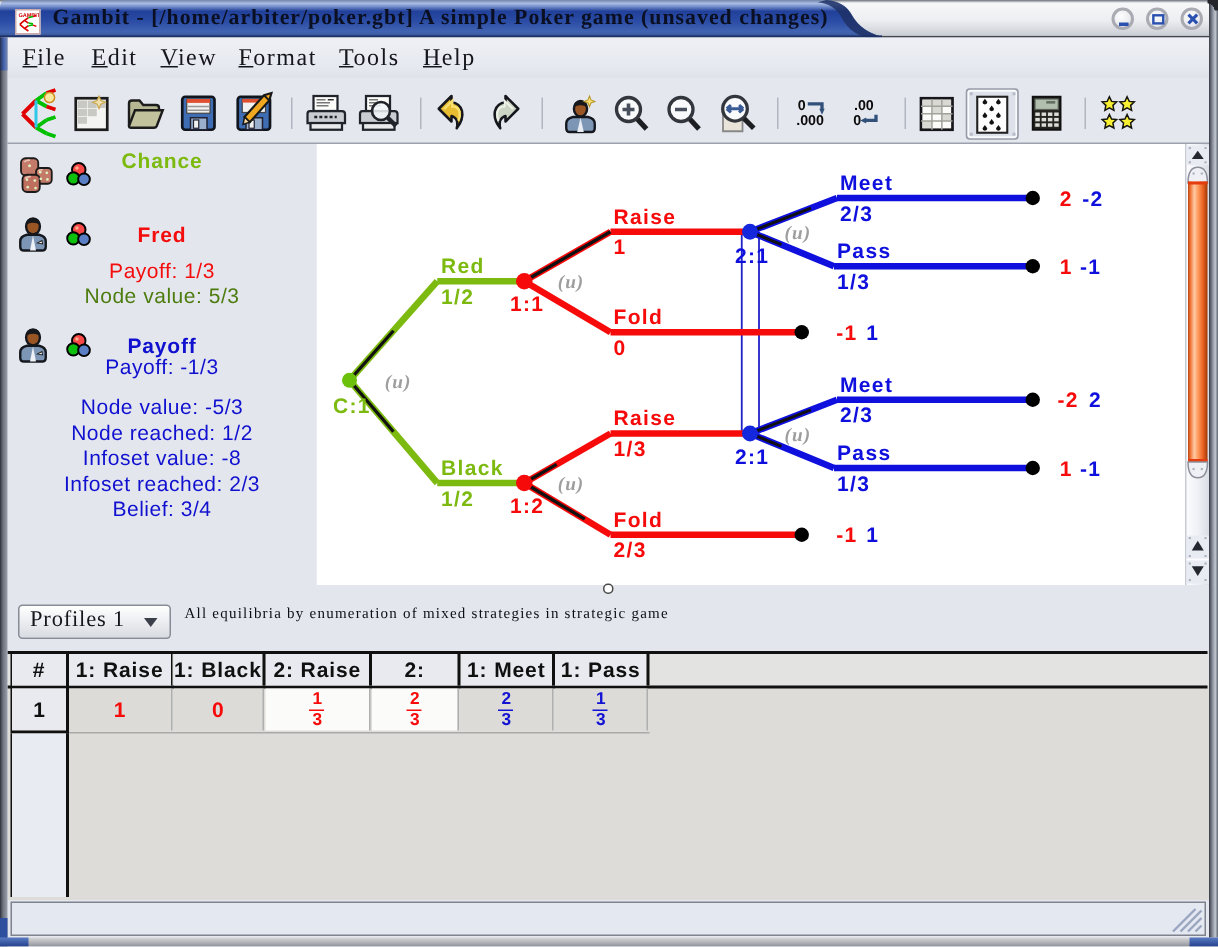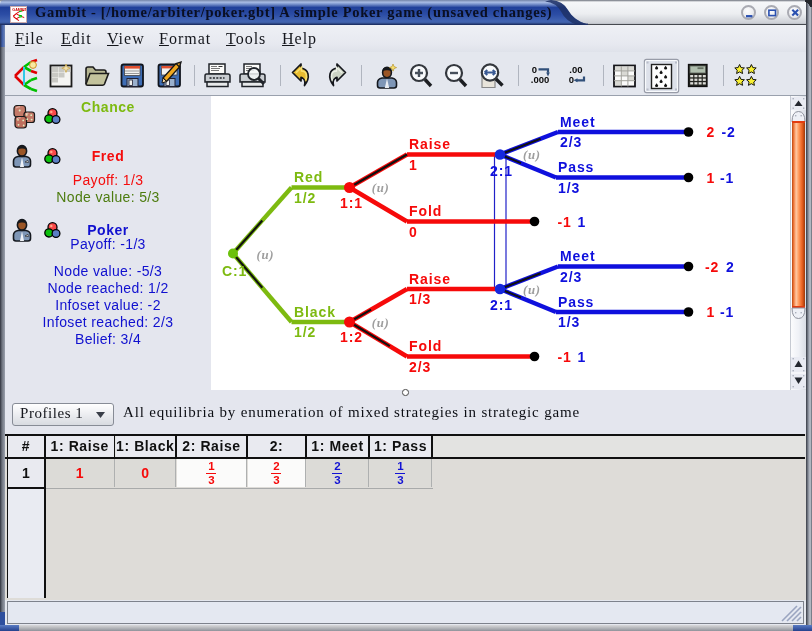--- a/index.html
+++ b/index.html
@@ -328,25 +328,25 @@
 <path d="M10,13 L8,23 L12,23 Z" fill="#eef1f6"></path>
 <ellipse cx="10" cy="7" rx="4.6" ry="5.4" fill="#9a5525" stroke="#14181e" stroke-width="1.6"></ellipse>
 <path d="M5.4,6 Q5,1.4 10,1.4 Q15,1.4 14.6,6 Q12,4.4 10,4.6 Q8,4.4 5.4,6 Z" fill="#16181c"></path>
 <path d="M7.6,10.5 Q10,12.4 12.4,10.5 L12.4,12 Q10,13.6 7.6,12 Z" fill="#16181c"></path>
 <path d="M13,18 l3,-1.6 l0.4,2.2 Z" fill="#fff" stroke="#222" stroke-width=".7"></path>
 </svg>
 <div class="abs pname" style="top:100px;color:#7dba10">Chance</div>
 <div class="abs pname" style="top:149.1px;color:#f40d0d">Fred</div>
 <div class="abs pstat" style="top:172.6px;color:#f40d0d">Payoff: 1/3</div>
 <div class="abs pstat" style="top:189.6px;color:#4d7c0f">Node value: 5/3</div>
-<div class="abs pname" style="top:223.1px;color:#1010cf">Poker</div>
+<div class="abs pname" style="top:223.1px;color:#1010cf">Payoff</div>
 <div class="abs pstat" style="top:237px;color:#1010cf">Payoff: -1/3</div>
 <div class="abs pstat" style="top:264.1px;color:#1010cf">Node value: -5/3</div>
 <div class="abs pstat" style="top:280.6px;color:#1010cf">Node reached: 1/2</div>
-<div class="abs pstat" style="top:297.6px;color:#1010cf">Infoset value: -2</div>
+<div class="abs pstat" style="top:297.6px;color:#1010cf">Infoset value: -8</div>
 <div class="abs pstat" style="top:314.6px;color:#1010cf">Infoset reached: 2/3</div>
 <div class="abs pstat" style="top:331.6px;color:#1010cf">Belief: 3/4</div>
 
 <svg class="abs" style="left:211px;top:96px" width="579" height="294" viewBox="211 96 579 294" id="tree">
 <rect x="211" y="96" width="579" height="294" fill="#ffffff"></rect>
 <g stroke-linecap="butt" fill="none">
 
 <line x1="494.5" y1="154.5" x2="494.5" y2="289" stroke="#2121c8" stroke-width="1.2"></line>
 <line x1="506" y1="154.5" x2="506" y2="289" stroke="#2121c8" stroke-width="1.2"></line>
 
@@ -518,21 +518,21 @@
 </g>
 </svg>
 
 <div class="abs" id="prow"></div>
 <div class="abs" style="left:402px;top:389px;width:4.6px;height:4.6px;border:1.1px solid #4a4a4a;border-radius:50%;background:#fff"></div>
 <div class="abs" id="combo"></div>
 <div class="abs serif" style="left:20px;top:404.8px;font-size:15px;color:#14161c;letter-spacing:.55px">Profiles 1</div>
 <svg class="abs" style="left:95px;top:409.5px" width="12" height="10">
     <path d="M1,2 L10,2 L5.5,8 Z" fill="#3a3f49"></path>
   </svg>
-<div class="abs serif" style="left:123px;top:404.2px;font-size:15px;color:#0c0e14;letter-spacing:.82px">All equilibria by enumeration of mixed strategies in strategic game</div>
+<div class="abs serif" style="left:123px;top:404.2px;font-size:10px;color:#0c0e14;letter-spacing:.82px">All equilibria by enumeration of mixed strategies in strategic game</div>
 
 <div class="abs" id="tablearea" style="left:5px;top:434px;width:801px;height:166px;background:#dedcd8"></div>
 
 <div class="abs" style="left:5px;top:436px;width:801px;height:21px;background:#e3e3e1"></div>
 <div class="abs" style="left:5px;top:434px;width:800px;height:2px;background:#101010"></div>
 <div class="abs" style="left:5px;top:457px;width:800px;height:2px;background:#101010"></div>
 
 <div class="abs hc" style="left:8px;width:36px">#</div>
 <div class="abs hc" style="left:46px;width:67.5px">1: Raise</div>
 <div class="abs hc" style="left:115.5px;width:59.5px">1: Black</div>

